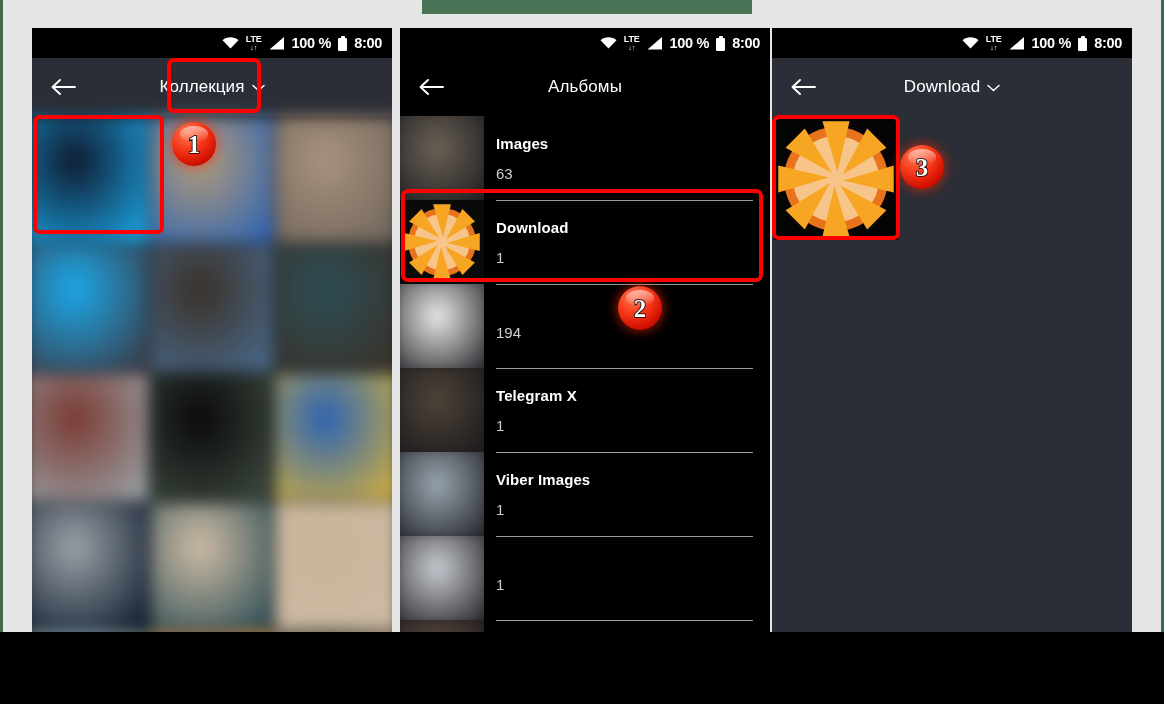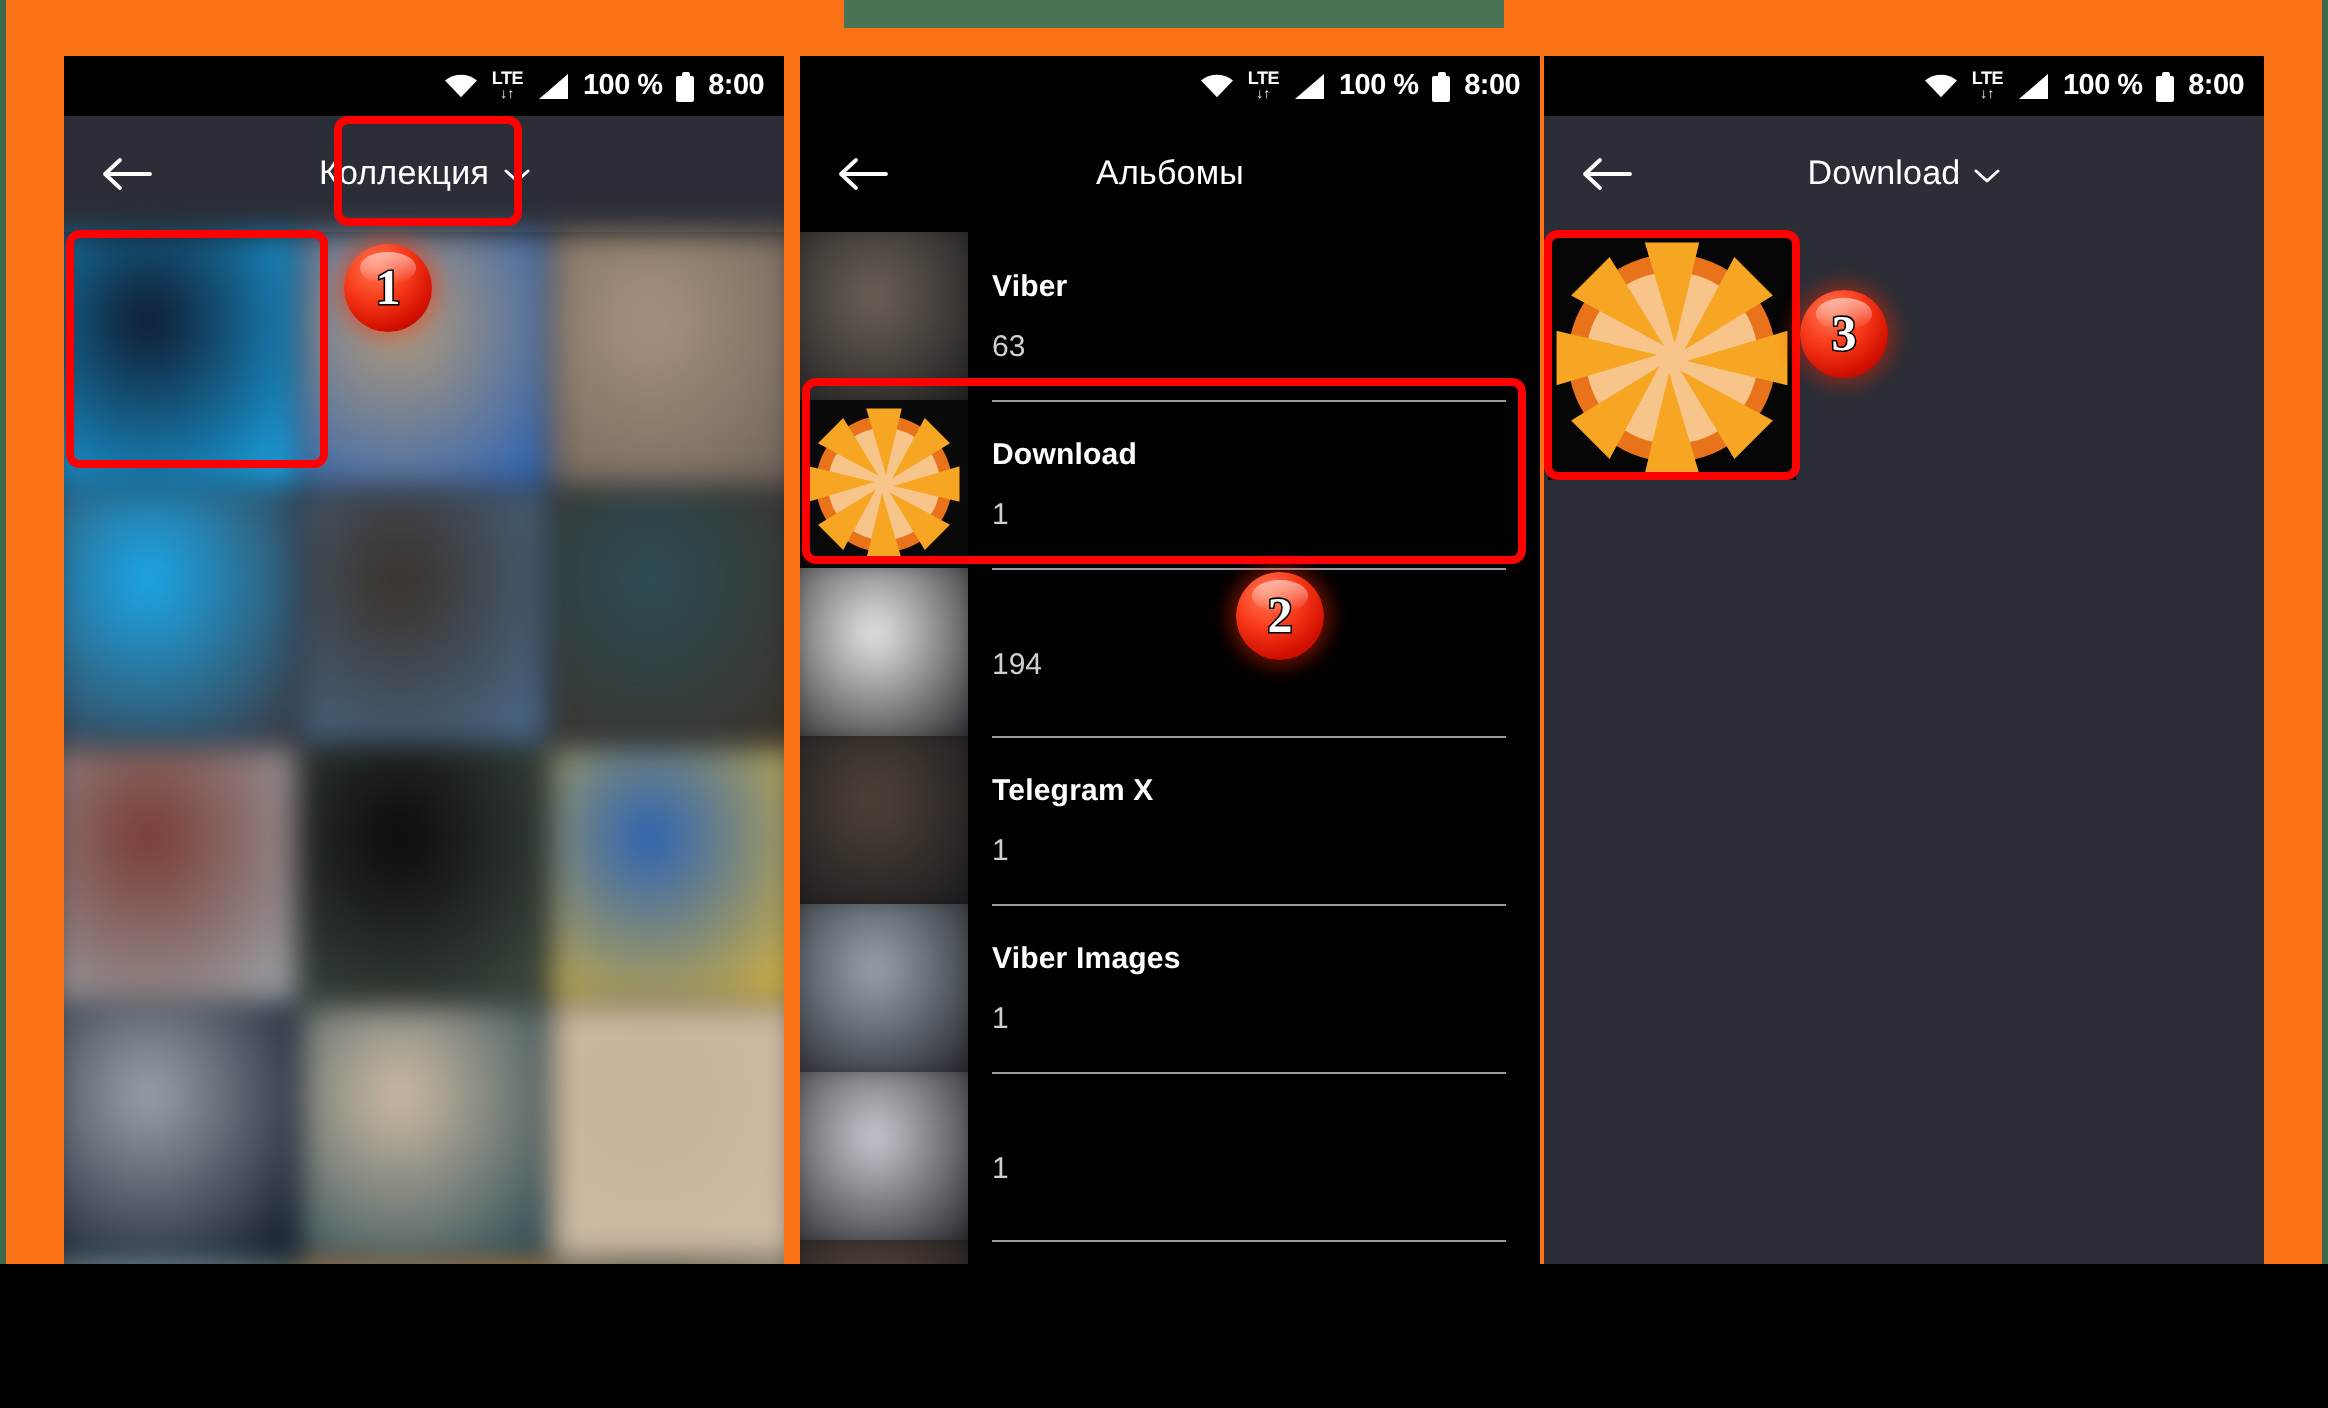--- a/index.html
+++ b/index.html
@@ -3,21 +3,21 @@
 <meta charset="utf-8">
 <style>
   html, body {
     margin: 0; padding: 0;
     background: #000;
     font-family: "Liberation Sans", "DejaVu Sans", sans-serif;
   }
   #canvas {
     position: relative;
     width: 1164px; height: 632px;
-    background: #f97316;
+    background: #e5e5e5;
     overflow: hidden;
   }
   .green-top {
     position: absolute; left: 422px; top: 0; width: 330px; height: 14px;
     background: #4a7355;
   }
   .green-bottom {
     position: absolute; left: 32px; top: 701px; width: 1100px; height: 3px;
     background: #46704f;
   }
@@ -246,21 +246,21 @@
         <span>Альбомы</span>
       </div>
     </div>
 
     <div class="listwrap" id="album-list">
         <div class="album-row">
           <div class="album-thumb">
             <div class="ph" style="background: radial-gradient(at 45% 40%, rgb(107, 98, 86) 0%, rgb(21, 21, 26) 100%);"></div>
           </div>
           <div class="album-meta">
-            <div class="album-name">Viber</div>
+            <div class="album-name">Images</div>
             <div class="album-count">63</div>
           </div>
         </div>
         <div class="album-row">
           <div class="album-thumb" style="background: rgb(10, 10, 10); display: flex; align-items: center; justify-content: center;">
             <div class="orange" style="width: 68px; height: 68px;">
               <div class="inner"></div>
               <div class="seg" style="transform: rotate(-90deg);"></div>
               <div class="seg" style="transform: rotate(-45deg);"></div>
               <div class="seg" style="transform: rotate(0deg);"></div>

